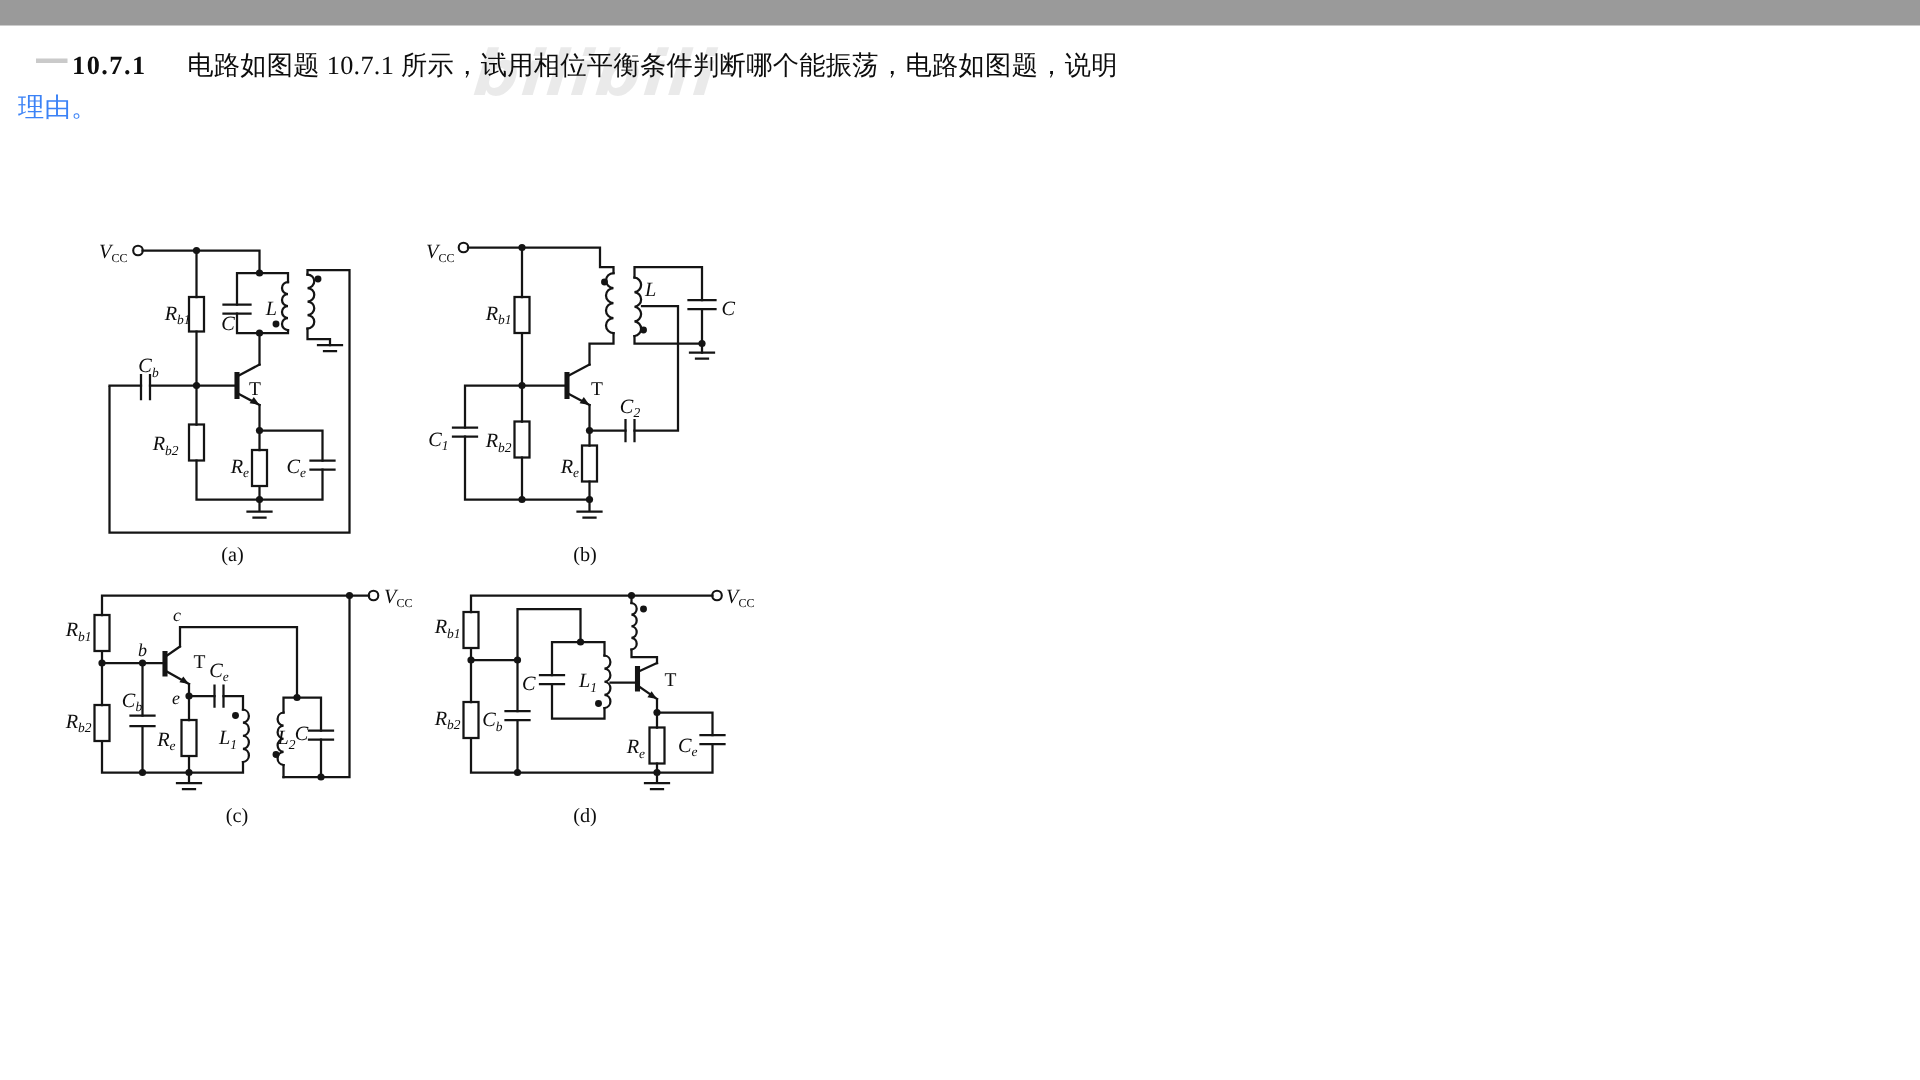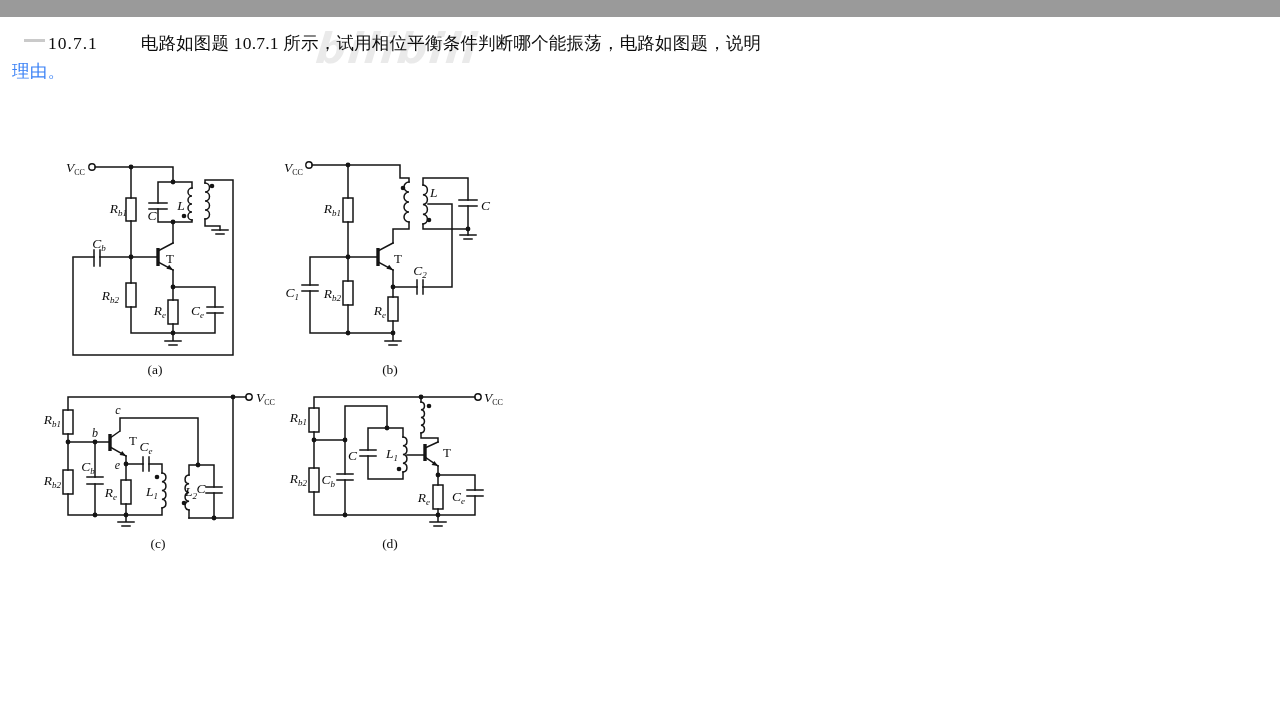--- a/index.html
+++ b/index.html
@@ -4,21 +4,21 @@
 <style>
   *{margin:0;padding:0;box-sizing:border-box}
   html,body{width:1280px;height:720px;overflow:hidden}
   body{background:#ffffff;position:relative;font-family:"Liberation Serif","DejaVu Serif",serif;color:#101010}
   .topbar{position:absolute;left:0;top:0;width:1280px;height:17px;background:#9a9a9a}
   .wm{position:absolute;left:316px;top:24px;font-family:"DejaVu Sans",sans-serif;
       font-style:italic;font-weight:bold;font-size:42px;color:#8f8f8f;opacity:.18;
       transform:skewX(-6deg);letter-spacing:2px;pointer-events:none}
   .wm-dash{position:absolute;left:24px;top:39px;width:21px;height:3px;background:#9f9f9f;opacity:.55}
   .prob1{position:absolute;left:48px;top:31px;font-size:17.5px;letter-spacing:.2px;white-space:nowrap;color:#0d0d0d}
-  .prob1 .num{font-weight:normal;margin-right:43px;letter-spacing:1px}
+  .prob1 .num{font-weight:bold;margin-right:27px;letter-spacing:1px}
   .prob2{position:absolute;left:12px;top:59px;font-size:17.5px;letter-spacing:.2px;color:#3b82f6}
   svg{position:absolute;left:0;top:0}
   .w{fill:none;stroke:#141414;stroke-width:1.5;stroke-linecap:square;stroke-linejoin:miter}
   .bx{fill:none;stroke:#141414;stroke-width:1.5}
   .bar{stroke:#141414;stroke-width:3.4;stroke-linecap:butt}
   .dot{fill:#141414;stroke:none}
   .term{fill:#ffffff;stroke:#141414;stroke-width:1.4}
   text{font-family:"Liberation Serif","DejaVu Serif",serif;font-style:italic;font-size:13.5px;fill:#0d0d0d;stroke:none}
   .sub{font-size:9px;font-style:italic}
   .vsub{font-size:8px;font-style:normal}

